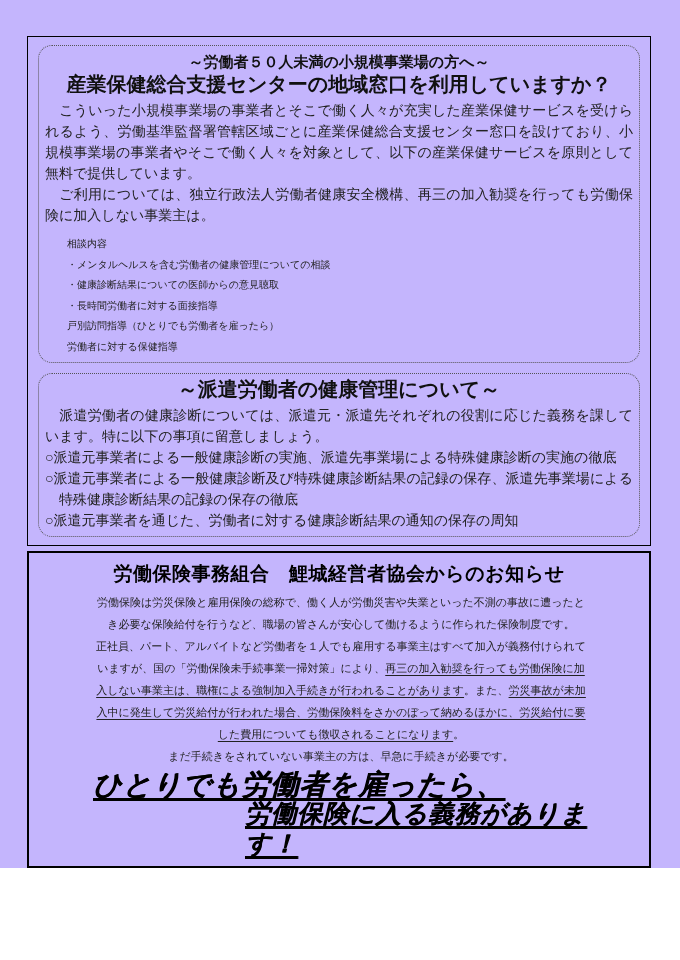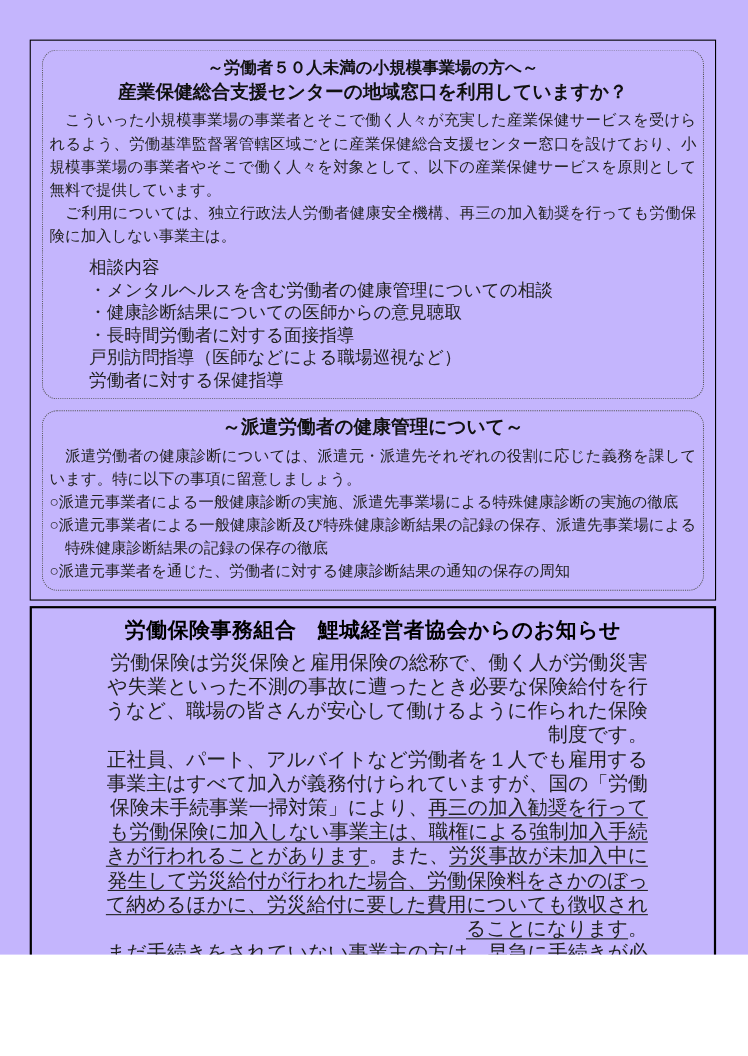--- a/index.html
+++ b/index.html
@@ -18,45 +18,45 @@
     border:1.5px dotted #555;
     border-radius:14px;
     padding:3px 6px 5px 6px;
   }
   .box2{margin-top:10px;}
   .c-title{
     font-family:"Liberation Sans",sans-serif;
     font-weight:bold;text-align:center;color:#111;
   }
   .t-small{font-size:15px;line-height:21px;margin-top:2px;}
-  .t-big{font-size:17px;line-height:24px;margin-bottom:4px;}
+  .t-big{font-size:20px;line-height:24px;margin-bottom:4px;}
   .body-text{
     font-size:14px;line-height:21px;text-align:justify;
     color:#222;margin:0;
   }
   .box1-list{
-    margin:8px 0 0 36px;font-size:16px;line-height:20.5px;color:#222;
+    margin:8px 0 0 22px;font-size:10px;line-height:20.5px;color:#222;
   }
   .circle-item{
     padding-left:14px;text-indent:-14px;
   }
   
   .notice-box{
     margin:5px 29px 0 27px;
     border:2px solid #000;
     padding:6px 0 8px 0;
   }
   .notice-title{
     font-family:Liberation Serif, serif;font-weight:bold;
     font-size:19px;line-height:25px;text-align:center;color:#000;
     letter-spacing:0.5px;margin-top:2px;
   }
   .notice-body{
     margin:5px 60px 0 64px;
-    font-size:18px;line-height:22px;color:#222;text-align:right;
+    font-size:11px;line-height:22px;color:#222;text-align:center;
   }
   .notice-body p{margin:0;}
   .uline{text-decoration:underline;text-underline-offset:3px;}
   .slogan{
     margin:4px 30px 0 64px;
     font-family:"Liberation Sans",sans-serif;
     font-weight:bold;font-style:italic;color:#000;
     text-shadow:0.6px 0 0 #000;
     letter-spacing:1px;
   }
@@ -80,21 +80,21 @@
       <div class="c-title t-big">産業保健総合支援センターの地域窓口を利用していますか？</div>
 
       <p class="body-text">　こういった小規模事業場の事業者とそこで働く人々が充実した産業保健サービスを受けられるよう、労働基準監督署管轄区域ごとに産業保健総合支援センター窓口を設けており、小規模事業場の事業者やそこで働く人々を対象として、以下の産業保健サービスを原則として無料で提供しています。</p>
       <p class="body-text">　ご利用については、独立行政法人労働者健康安全機構、再三の加入勧奨を行っても労働保険に加入しない事業主は。</p>
 
       <div class="box1-list">
         <div>相談内容</div>
         <div>・メンタルヘルスを含む労働者の健康管理についての相談</div>
         <div>・健康診断結果についての医師からの意見聴取</div>
         <div>・長時間労働者に対する面接指導</div>
-        <div>戸別訪問指導（医師などによる職場巡視など）</div>
+        <div>戸別訪問指導（ひとりでも労働者を雇ったら）</div>
         <div>労働者に対する保健指導</div>
       </div>
     </div>
 
     <div class="dotted-box box2">
       <div class="c-title t-big">～派遣労働者の健康管理について～</div>
       <p class="body-text">　派遣労働者の健康診断については、派遣元・派遣先それぞれの役割に応じた義務を課しています。特に以下の事項に留意しましょう。</p>
       <p class="body-text circle-item">○派遣元事業者による一般健康診断の実施、派遣先事業場による特殊健康診断の実施の徹底</p>
       <p class="body-text circle-item">○派遣元事業者による一般健康診断及び特殊健康診断結果の記録の保存、派遣先事業場による特殊健康診断結果の記録の保存の徹底</p>
       <p class="body-text circle-item">○派遣元事業者を通じた、労働者に対する健康診断結果の通知の保存の周知</p>

